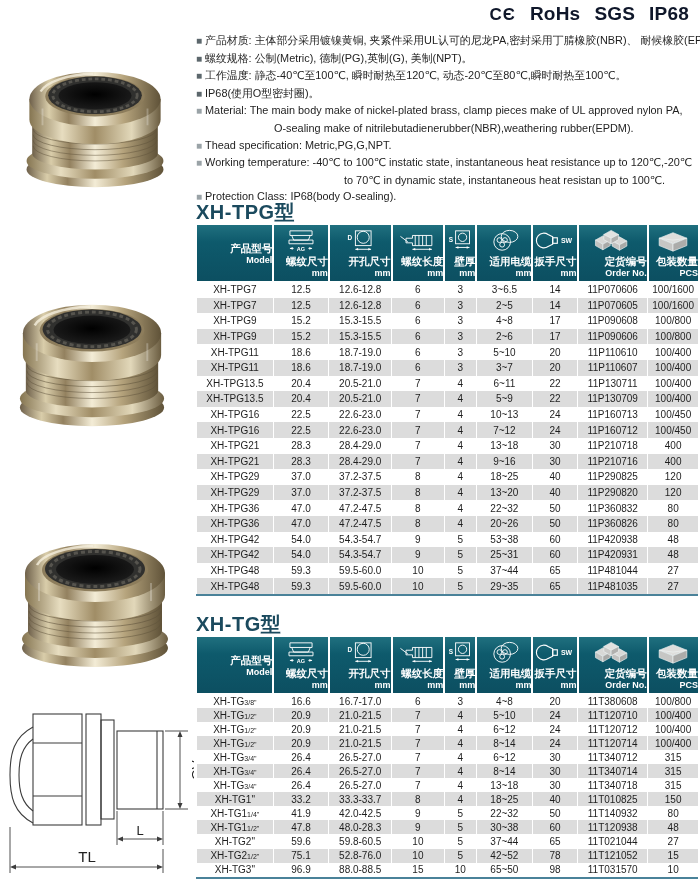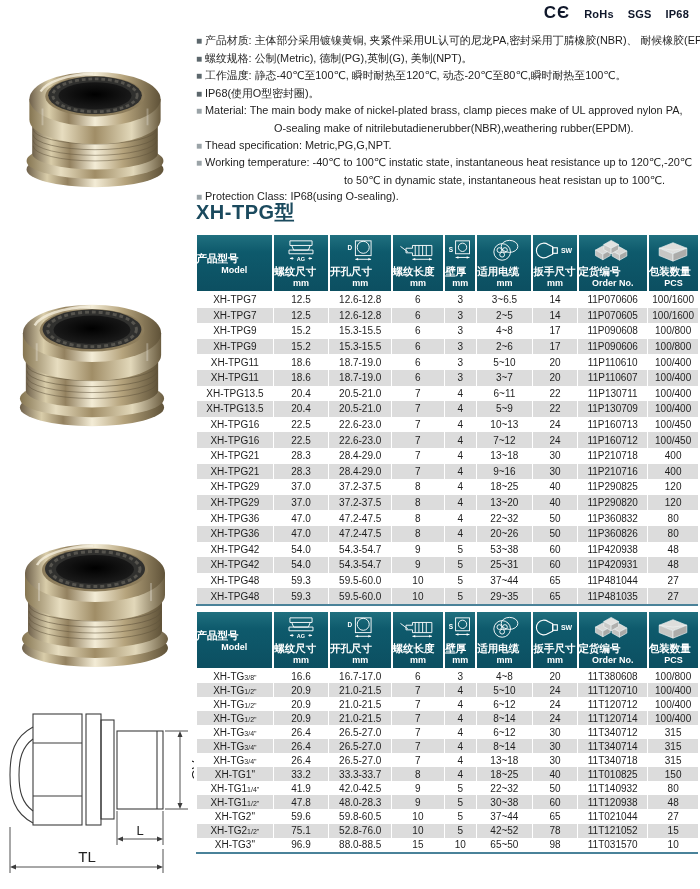--- a/index.html
+++ b/index.html
@@ -4,43 +4,43 @@
 <style>
   html,body{margin:0;padding:0;}
   body{
     width:700px;height:889px;position:relative;background:#fff;overflow:hidden;
     font-family:"Liberation Sans","DejaVu Sans",sans-serif;color:#1e1e1e;
   }
   
   .certs{position:absolute;top:3px;right:11px;display:flex;gap:14px;align-items:baseline;
          font-weight:bold;color:#0f172a;}
   .ce{font-size:17px;letter-spacing:1px;}
-  .cert{font-size:11px;letter-spacing:.2px;}
+  .cert{font-size:19px;letter-spacing:.2px;}
   
   .bullets{position:absolute;left:196px;top:32px;width:506px;font-size:10.9px;line-height:16.6px;}
   .bline{white-space:nowrap;}
   .sq{display:inline-block;margin-right:3px;font-size:10px;}
   .sq.cn{color:#5c676c;}
   .sq.en{color:#9aa3a7;}
   .cont1{padding-left:78px;}
   .cont2{padding-left:148px;}
   
   .section{position:absolute;left:196px;width:502px;}
   .sec-tpg{top:200px;}
   .sec-tg{top:612px;}
-  .sec-title{font-size:20px;font-weight:bold;color:#1b4a5e;letter-spacing:.5px;line-height:24px;margin-bottom:11px;}
+  .sec-title{font-size:20px;font-weight:bold;color:#1b4a5e;letter-spacing:.5px;line-height:24px;margin-bottom:1px;}
   table.tbl{width:100%;border-collapse:collapse;table-layout:fixed;border-bottom:2px solid #4a8299;}
   .tbl th{
     background:linear-gradient(#20707f,#0e5a6c 30%,#0c4f61);
     color:#fff;vertical-align:bottom;padding:3px 0 3px;
     border-left:2px solid #fff;border-bottom:1px solid #fff;
   }
   .tbl th:first-child{border-left:none;vertical-align:middle;}
-  .th-zh{font-size:10.5px;font-weight:bold;line-height:12px;text-align:left;}
-  .th-en{font-size:9px;font-weight:bold;line-height:10px;margin-top:1px;text-align:center;}
+  .th-zh{font-size:10.5px;font-weight:bold;line-height:12px;text-align:right;}
+  .th-en{font-size:9px;font-weight:bold;line-height:10px;margin-top:1px;text-align:right;}
   .ic{height:25px;display:flex;align-items:flex-end;justify-content:center;margin-bottom:2px;}
   .ic svg{height:24px;width:46px;overflow:visible;}
   .tbl td{font-size:10px;text-align:center;border-left:1px solid #fff;padding:0;}
   .tpg-tbl td{height:15.6px;}
   .tg-tbl td{height:14.05px;}
   .tbl tr.alt{background:#dcdcdc;}
   .tbl td small{font-size:7px;}
   
   .photo{position:absolute;}
   .photo svg{width:100%;height:100%;}
@@ -107,22 +107,22 @@
 
   <div class="bullets" id="bullets">
       <div class="bline"><span class="sq cn">■</span><span>产品材质: 主体部分采用镀镍黄铜, 夹紧件采用UL认可的尼龙PA,密封采用丁腈橡胶(NBR)、 耐候橡胶(EPDM)。</span></div>
       <div class="bline"><span class="sq cn">■</span><span>螺纹规格: 公制(Metric), 德制(PG),英制(G), 美制(NPT)。</span></div>
       <div class="bline"><span class="sq cn">■</span><span>工作温度: 静态-40℃至100℃, 瞬时耐热至120℃, 动态-20℃至80℃,瞬时耐热至100℃。</span></div>
       <div class="bline"><span class="sq cn">■</span><span>IP68(使用O型密封圈)。</span></div>
       <div class="bline"><span class="sq en">■</span><span>Material: The main body make of nickel-plated brass, clamp pieces make of UL approved nylon PA,</span></div>
       <div class="bline cont1"><span>O-sealing make of nitrilebutadienerubber(NBR),weathering rubber(EPDM).</span></div>
       <div class="bline"><span class="sq en">■</span><span>Thead specification: Metric,PG,G,NPT.</span></div>
       <div class="bline"><span class="sq en">■</span><span>Working temperature: -40℃ to 100℃ instatic state, instantaneous heat resistance up to 120℃,-20℃</span></div>
-      <div class="bline cont2"><span>to 50℃ in dynamic state, instantaneous heat resistan up to 100℃.</span></div>
-      <div class="bline"><span class="sq en">■</span><span>Protection Class: IP68(using O-sealing).</span></div>
+      <div class="bline cont2"><span>to 70℃ in dynamic state, instantaneous heat resistan up to 100℃.</span></div>
+      <div class="bline"><span class="sq en">■</span><span>Protection Class: IP68(body O-sealing).</span></div>
     </div>
 
   <div class="photo p1"><svg viewBox="0 0 160 150">
         <use href="#gland"></use>
       </svg></div>
   <div class="photo p2"><svg viewBox="0 0 160 150">
         <use href="#gland"></use>
       </svg></div>
   <div class="photo p3"><svg viewBox="0 0 160 150">
         <use href="#gland"></use>
@@ -523,20 +523,21 @@
             <td>29~35</td>
             <td>65</td>
             <td>11P481035</td>
             <td>27</td>
           </tr>
         </tbody>
     </table>
   </div>
 
   <div class="section sec-tg">
+    <div class="sec-title">XH-TG型</div>
     <table class="tbl tg-tbl">
       <colgroup>
           <col style="width:15.3%">
           <col style="width:11.1%">
           <col style="width:12.5%">
           <col style="width:10.5%">
           <col style="width:6.4%">
           <col style="width:11.2%">
           <col style="width:9%">
           <col style="width:14%">

